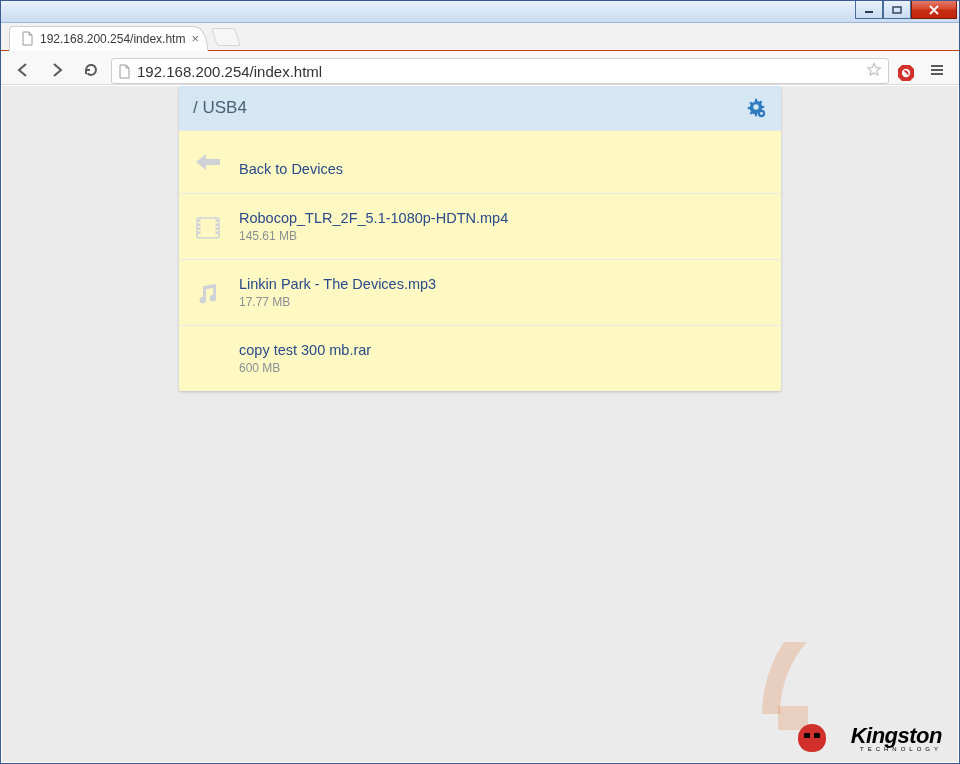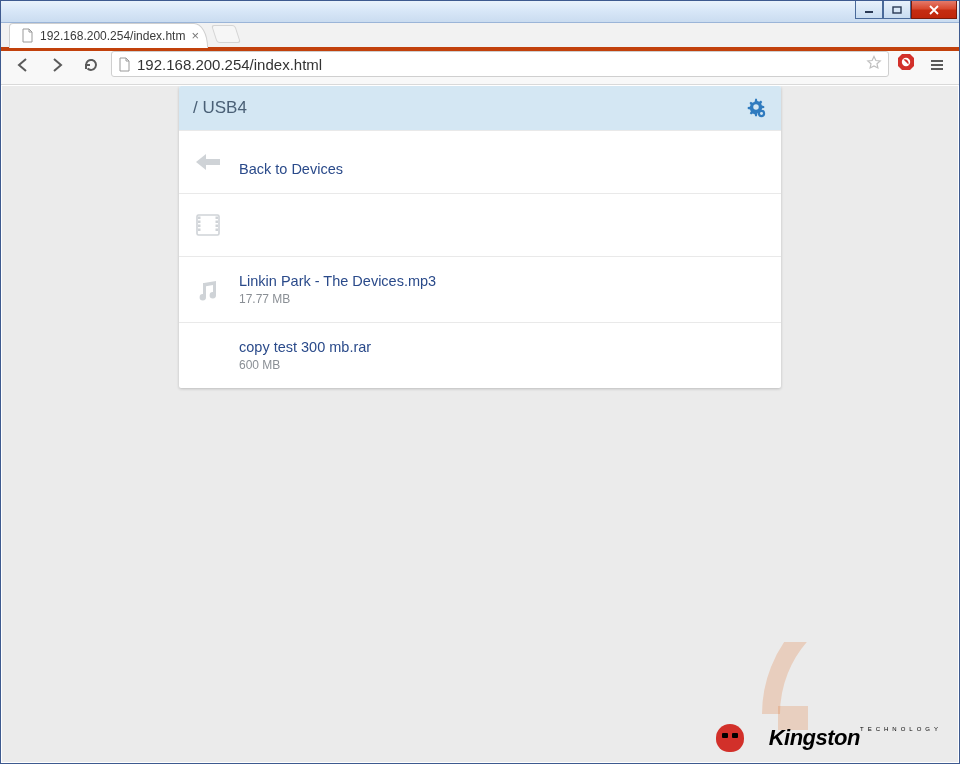--- a/index.html
+++ b/index.html
@@ -30,21 +30,21 @@
   }
   .win-btn.close {
     width: 46px;
     background: linear-gradient(to bottom, #e47a6a 0%, #d8492f 45%, #c52c11 55%, #c0260b 100%);
     color: #fff; border-color: #7a1a0a;
   }
   .win-btn svg { display:block; }
 
   
   .tabstrip {
-    height: 28px; background: #f2f2f2; border-bottom: 4px solid #c2410c;
+    height: 28px; background: #f2f2f2; border-bottom: 1px solid #c2410c;
     display: flex; align-items: flex-end; padding-left: 8px;
     position: relative;
   }
   .tab {
     display: flex; align-items: center; gap: 6px;
     height: 25px; padding: 0 8px 0 10px;
     background: #fff; border: 1px solid #cfcfcf; border-bottom: 1px solid #fff;
     border-top-left-radius: 4px; border-top-right-radius: 14px 24px;
     font-size: 12px; color: #3a3a3a; min-width: 170px;
     position: relative; top: 1px;
@@ -55,21 +55,21 @@
   .tab .tab-close { margin-left: auto; color:#777; font-size:13px; }
   .newtab {
     width: 24px; height: 18px; margin-left: 6px; margin-bottom: 4px;
     background: #f6f6f6; border:1px solid #d4d4d4; border-radius: 3px;
     transform: skewX(18deg);
   }
 
   
   .toolbar {
     height: 34px; background: #f8f8f8; border-bottom: 1px solid #d9d9d9;
-    display: flex; align-items: flex-start; gap: 6px; padding: 0 8px;
+    display: flex; align-items: flex-end; gap: 6px; padding: 0 8px;
   }
   .nav-icon {
     width: 28px; height: 28px; display:flex; align-items:center; justify-content:center;
     color:#5a5a5a; border-radius:3px;
   }
   .omnibox {
     flex: 1; height: 26px; border:1px solid #cfcfcf; border-radius: 3px;
     background:#fff; display:flex; align-items:center; padding: 0 6px; gap:6px;
     font-size: 15px; color:#333;
   }
@@ -83,21 +83,21 @@
   .menu-icon { color:#5a5a5a; }
 
   
   .viewport {
     position:absolute; left:1px; right:1px; top: 85px; bottom: 1px;
     background: #ebebeb;
     overflow:hidden;
   }
 
   .panel {
-    width: 602px; margin: 1px auto; background:#ffffff;
+    width: 602px; margin: 1px auto; background:#fef9c3;
     border-radius: 2px; box-shadow: 0 1px 3px rgba(0,0,0,0.2);
     margin-top: 0;
   }
   .panel-header {
     height: 44px; background:#d4e7f3; color:#4a6076;
     display:flex; align-items:center; padding: 0 14px;
     font-size: 17px;
     border-top-left-radius:2px; border-top-right-radius:2px;
   }
   .panel-header .gear { margin-left:auto; color:#2f7bbf; display:flex; }
@@ -123,21 +123,21 @@
     color:#000;
   }
   .watermark .redhead {
     width:28px; height:28px; background:#d2302a; border-radius:50% 50% 46% 46%;
     position:relative;
   }
   .watermark .redhead::before{
     content:""; position:absolute; left:6px; top:9px; width:6px; height:5px; background:#000; border-radius:1px;
     box-shadow: 10px 0 0 #000;
   }
-  .watermark .ktext { display:flex; line-height:1;margin-left:19px; }
+  .watermark .ktext { display:flex; flex-direction:column; line-height:1;margin-left:19px; }
   .watermark .brand { font-weight:900; font-size:22px; font-style:italic; letter-spacing:-0.5px; }
   .watermark .tag { font-size:6px; letter-spacing:4px; text-align:right; margin-top:-1px; }
 
   .bg-arc {
     position:absolute; right:0; bottom:0; width:200px; height:120px; overflow:hidden; pointer-events:none;
     opacity:0.25;
   }
   .bg-arc::before{
     content:""; position:absolute; right:-60px; bottom:-80px; width:220px; height:220px;
     border:18px solid #e07a3a; border-radius:50%;
@@ -271,20 +271,24 @@
                 <rect x="3" y="8.5" width="2.5" height="2.5"></rect>
                 <rect x="3" y="12.5" width="2.5" height="2.5"></rect>
                 <rect x="3" y="16.5" width="2.5" height="2.5"></rect>
               <rect x="20.5" y="4.5" width="2.5" height="2.5"></rect>
                 <rect x="20.5" y="8.5" width="2.5" height="2.5"></rect>
                 <rect x="20.5" y="12.5" width="2.5" height="2.5"></rect>
                 <rect x="20.5" y="16.5" width="2.5" height="2.5"></rect>
             </g>
           </svg>
         </span>
+        <div class="text-slot">
+          <span class="title">Robocop_TLR_2F_5.1-1080p-HDTN.mp4</span>
+          <span class="sub">145.61 MB</span>
+        </div>
       </div>
 
       <div class="row clickable">
         <span class="icon-slot">
           <svg width="26" height="26" viewBox="0 0 26 26">
             <g fill="#cfd3d7">
               <path d="M9 5 L21 3 V17 A3.2 3.2 0 1 1 18 14 V7 L11 8.3 V19 A3.2 3.2 0 1 1 8 16 V5 Z"></path>
             </g>
           </svg>
         </span>

